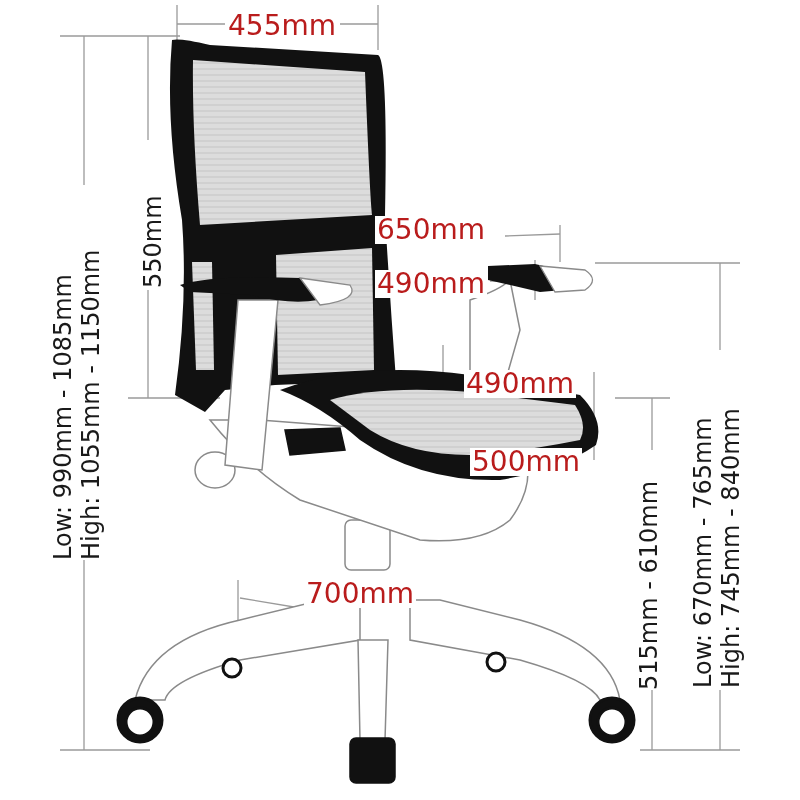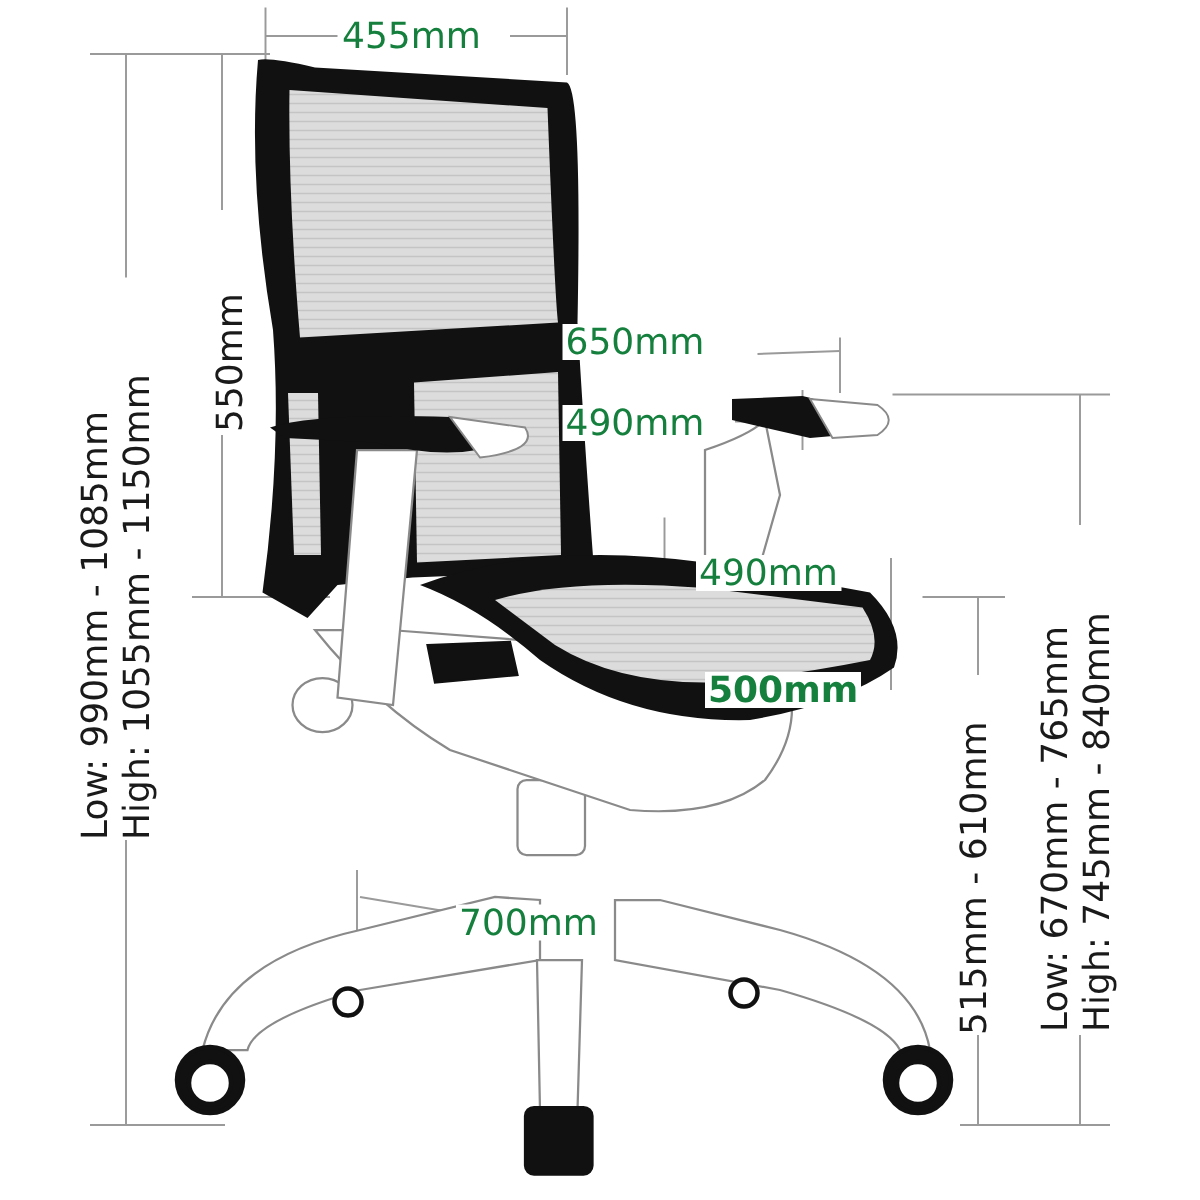--- a/index.html
+++ b/index.html
@@ -1,18 +1,18 @@
 <!DOCTYPE html>
 <html><head>
 <meta charset="utf-8">
 <style>
   html, body { margin:0; padding:0; background:#ffffff; }
   body { width:800px; height:800px; position:relative; overflow:hidden; font-family:"DejaVu Sans", sans-serif; }
   #canvas { position:absolute; left:0; top:0; width:800px; height:800px; }
-  .lbl { position:absolute; color:#15803d; font-size:24px; white-space:nowrap; background:#fff; line-height:1; padding:0 2px; }
+  .lbl { position:absolute; color:#b91c1c; font-size:28px; white-space:nowrap; background:#fff; line-height:1; padding:0 2px; }
   .vlbl { position:absolute; color:#1a1a1a; font-size:24px; white-space:nowrap; line-height:1.15; transform-origin:0 0; transform:rotate(-90deg); }
   .vlbl div { white-space:nowrap; }
 </style>
 </head>
 <body>
 
 <svg id="canvas" viewBox="0 0 800 800" xmlns="http://www.w3.org/2000/svg">
   <defs>
     <pattern id="mesh" width="6" height="6" patternUnits="userSpaceOnUse">
       <rect width="6" height="6" fill="#dcdcdc"></rect>
@@ -106,22 +106,22 @@
   <g>
     <path d="M280 390 Q360 360 470 375 L580 395 Q605 420 596 445 Q560 470 500 480 Q420 482 360 440 Q320 405 280 390 Z" fill="#111"></path>
     <path d="M330 400 Q380 385 470 392 L575 405 Q588 425 580 440 Q520 452 470 455 Q410 455 370 430 Z" fill="url(#mesh)"></path>
   </g>
 </svg>
 
 <div class="lbl" style="left:226px; top:12px;">455mm</div>
 <div class="lbl" style="left:375px; top:216px;">650mm</div>
 <div class="lbl" style="left:375px; top:270px;">490mm</div>
 <div class="lbl" style="left:464px; top:370px;">490mm</div>
-<div class="lbl" style="left:470px; top:448px;font-weight:bold;">500mm</div>
-<div class="lbl" style="left:304px; top:603px;">700mm</div>
+<div class="lbl" style="left:470px; top:448px;">500mm</div>
+<div class="lbl" style="left:304px; top:580px;">700mm</div>
 
 <div class="vlbl" style="left:140px; top:288px;">
   <div>550mm</div>
 </div>
 <div class="vlbl" style="left:50px; top:560px;">
   <div>Low: 990mm - 1085mm</div>
   <div>High: 1055mm - 1150mm</div>
 </div>
 <div class="vlbl" style="left:636px; top:690px;">
   <div>515mm - 610mm</div>

